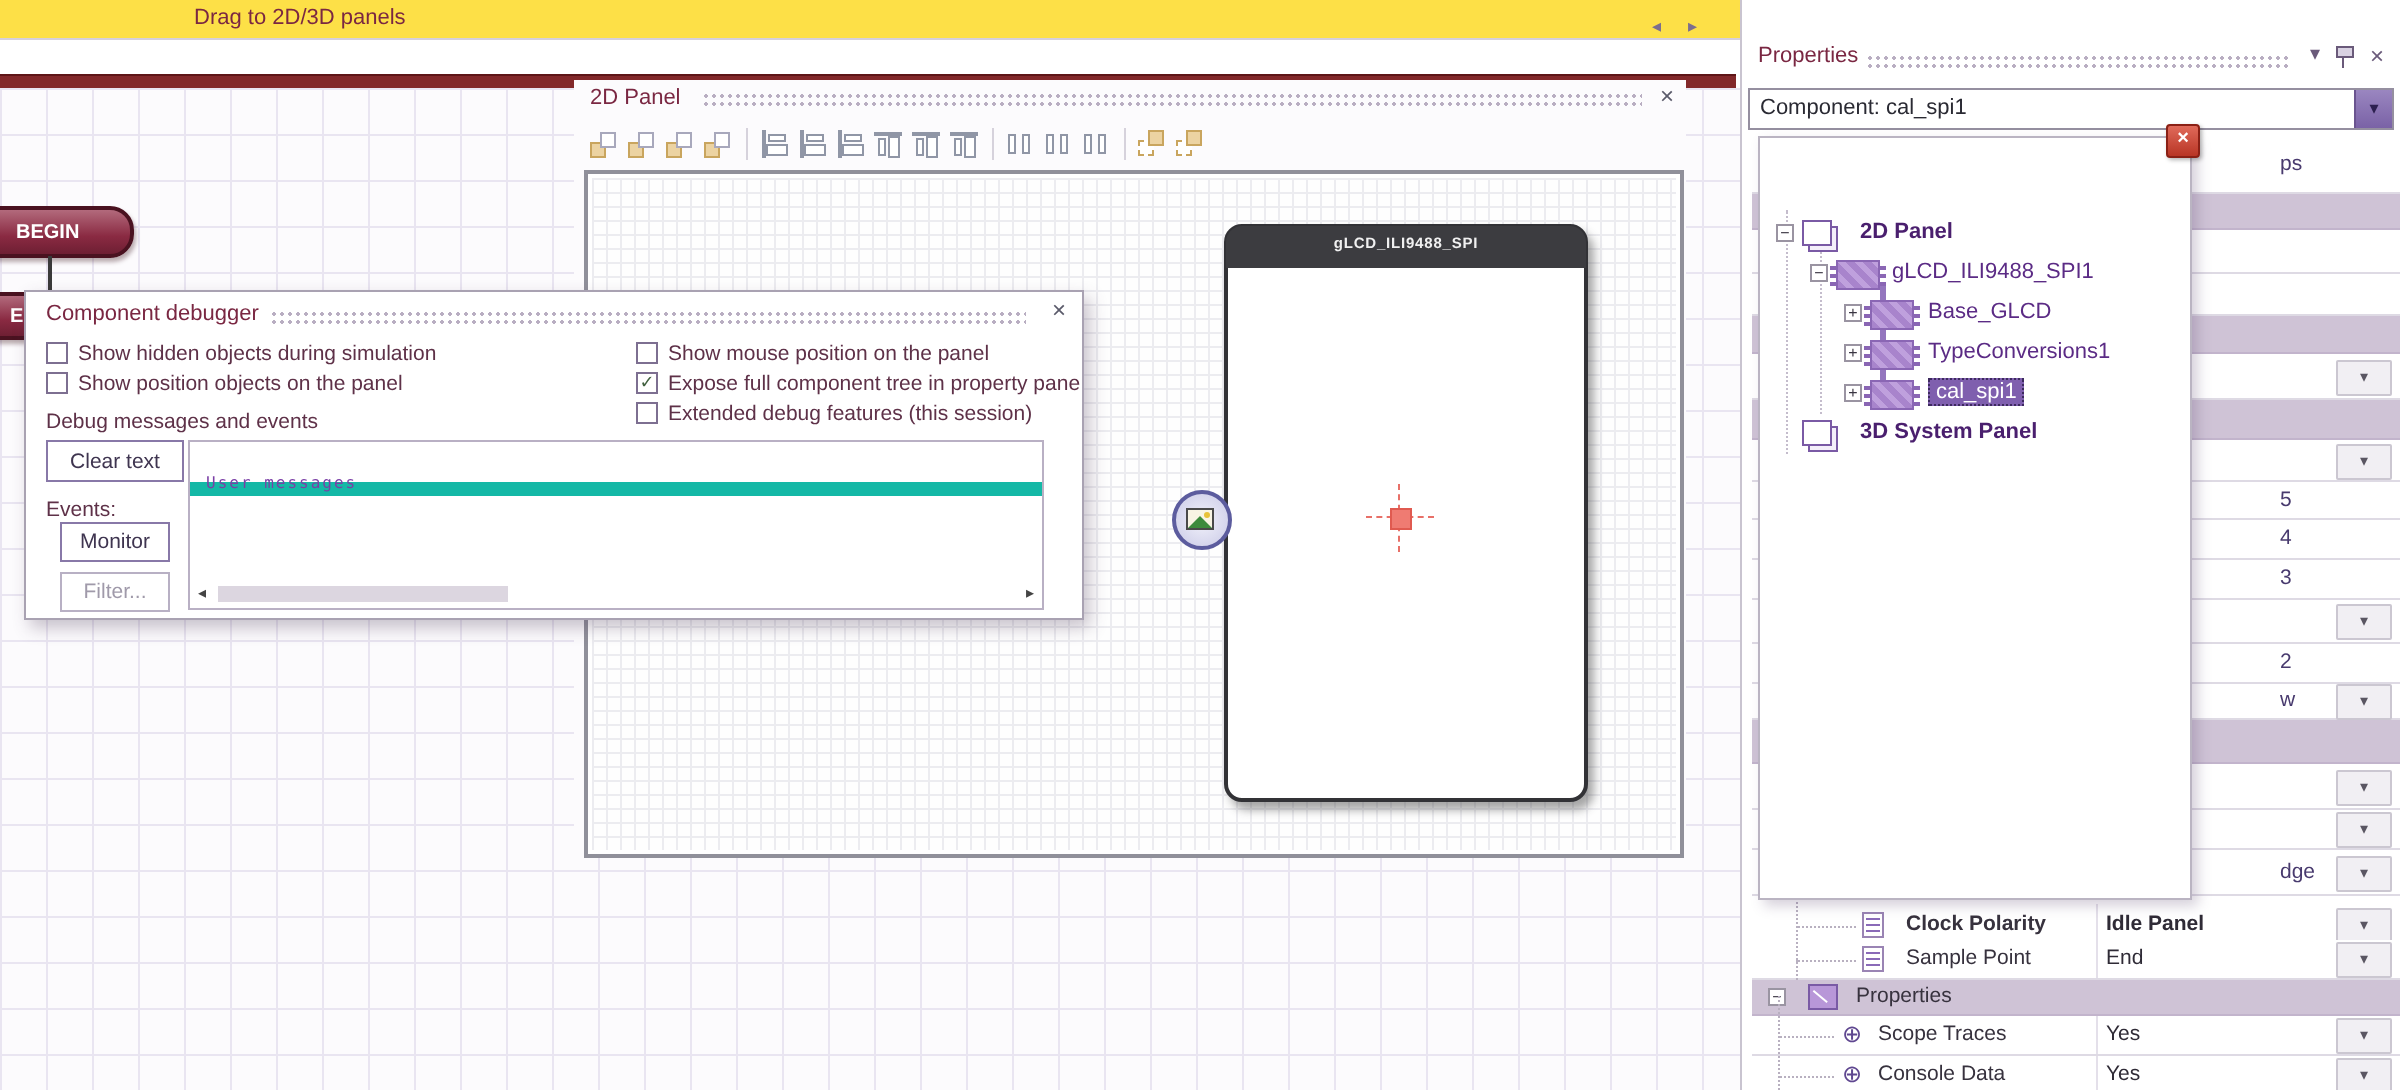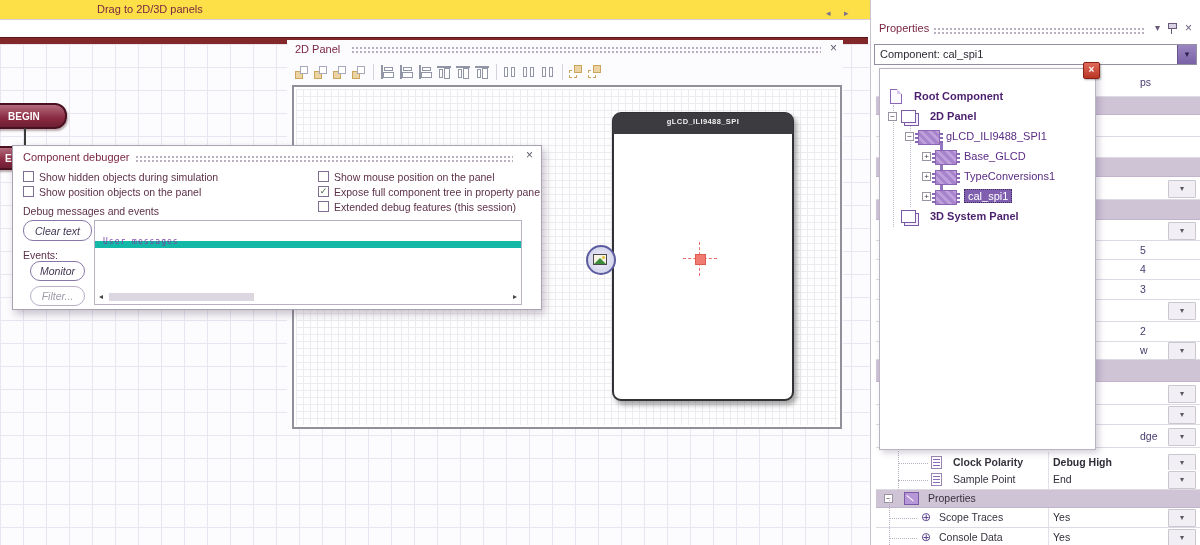--- a/index.html
+++ b/index.html
@@ -69,22 +69,22 @@
   .dbg .ttl{position:absolute;left:10px;top:5px;}
   .dbg .dots{position:absolute;left:122px;right:28px;top:9px;}
   .dbg .closex{position:absolute;right:8px;top:3px;}
   .cbcol{position:absolute;top:23px;}
   .cbL{left:10px;} .cbR{left:305px;}
   .cbrow{display:flex;align-items:center;height:15px;margin-bottom:0px;}
   .cb{width:9px;height:9px;border:1px solid #7d6f91;background:#fff;margin-right:5px;font-size:9px;line-height:9px;
       text-align:center;color:#41603f;font-weight:bold;flex:0 0 auto;}
   .cblabel{font-size:10.5px;color:#5e3148;white-space:nowrap;}
   .msglabel{position:absolute;left:10px;top:59px;font-size:10.5px;color:#5e3148;}
-  .dbtn{position:absolute;background:#fff;border:1px solid #8878a8;border-radius:10px;font-size:10.5px;color:#3f3550;
-        display:flex;align-items:center;justify-content:center;cursor:default;font-style:italic;}
+  .dbtn{position:absolute;background:#fff;border:1px solid #8878a8;border-radius:0;font-size:10.5px;color:#3f3550;
+        display:flex;align-items:center;justify-content:center;cursor:default;}
   .btn-clear{left:10px;top:74px;width:67px;height:19px;}
   .events-label{position:absolute;left:10px;top:103px;font-size:10.5px;color:#5e3148;}
   .btn-monitor{left:17px;top:115px;width:53px;height:18px;}
   .btn-filter{left:17px;top:140px;width:53px;height:18px;color:#a09aaa;border-color:#b8b0c4;}
   .msgbox{position:absolute;left:81px;top:74px;width:426px;height:83px;border:1px solid #b9b0c4;background:#fff;}
   .msg-head{position:absolute;left:0;top:12px;right:0;height:15px;border-bottom:7px solid #14b8a6;
             font-family:"DejaVu Sans Mono",monospace;font-size:8px;letter-spacing:1px;color:#7b3fa6;
             padding:4px 0 0 8px;box-sizing:border-box;}
   .hscroll{position:absolute;left:1px;right:1px;bottom:1px;height:12px;background:#fff;}
   .sarrow{position:absolute;top:1px;width:10px;font-size:8px;color:#444;text-align:center;line-height:10px;}
@@ -366,21 +366,21 @@
           <span class="frag" style="top: 5px;">dge</span>
           <span class="dd" style="top: 3px;">▾</span>
         </div>
         <div class="prow" style="top: 384px; height: 22px; font-weight: bold;">
           <span class="tstub" style="left: 22px; width: 30px; top: 11px;"></span>
           <span class="i-list" style="left: 55px; top: 4px;">
             <i></i>
           </span>
           <span class="rlabel" style="left: 77px; top: 4px;">Clock Polarity</span>
           <span class="vsep"></span>
-          <span class="rvalue" style="top: 4px;">Debug High</span>
+          <span class="rvalue" style="top: 4px;">Idle Panel</span>
           <span class="dd" style="top: 2px;">▾</span>
         </div>
         <div class="prow" style="top: 402px; height: 20px;">
           <span class="tstub" style="left: 22px; width: 30px; top: 10px;"></span>
           <span class="i-list" style="left: 55px; top: 3px;">
             <i></i>
           </span>
           <span class="rlabel" style="left: 77px; top: 3px;">Sample Point</span>
           <span class="vsep"></span>
           <span class="rvalue" style="top: 3px;">End</span>
@@ -410,26 +410,20 @@
           <span class="dd" style="top: 1px;">▾</span>
         </div>
         <span class="tdot" style="left: 22px; top: 380px; height: 42px;"></span>
         <span class="tdot" style="left: 13px; top: 430px; height: 47px;"></span>
       </div>
 
     <div class="popup" id="ptree">
       <span class="pv" style="left:13px;top:36px;height:122px;"></span>
       <span class="pv" style="left:30px;top:56px;height:82px;"></span>
       <span class="chipline"></span>
-    <div class="titem" style="top: 18px;">
-          <span class="icon-doc" style="top: 2px; left: 10px;">
-            <i></i>
-          </span>
-          <span class="tlabel bold" style="left: 34px;">Root Component</span>
-        </div>
         <div class="titem" style="top: 38px;">
           <span class="exp" style="left: 8px; top: 5px;">−</span>
           <span class="icon-panels" style="top: 6px; left: 24px;">
             <i></i>
           </span>
           <span class="tlabel bold" style="left: 50px;">2D Panel</span>
         </div>
         <div class="titem" style="top: 58px;">
           <span class="exp" style="left: 25px; top: 5px;">−</span>
           <span class="icon-chip" style="top: 3px; left: 38px;">

